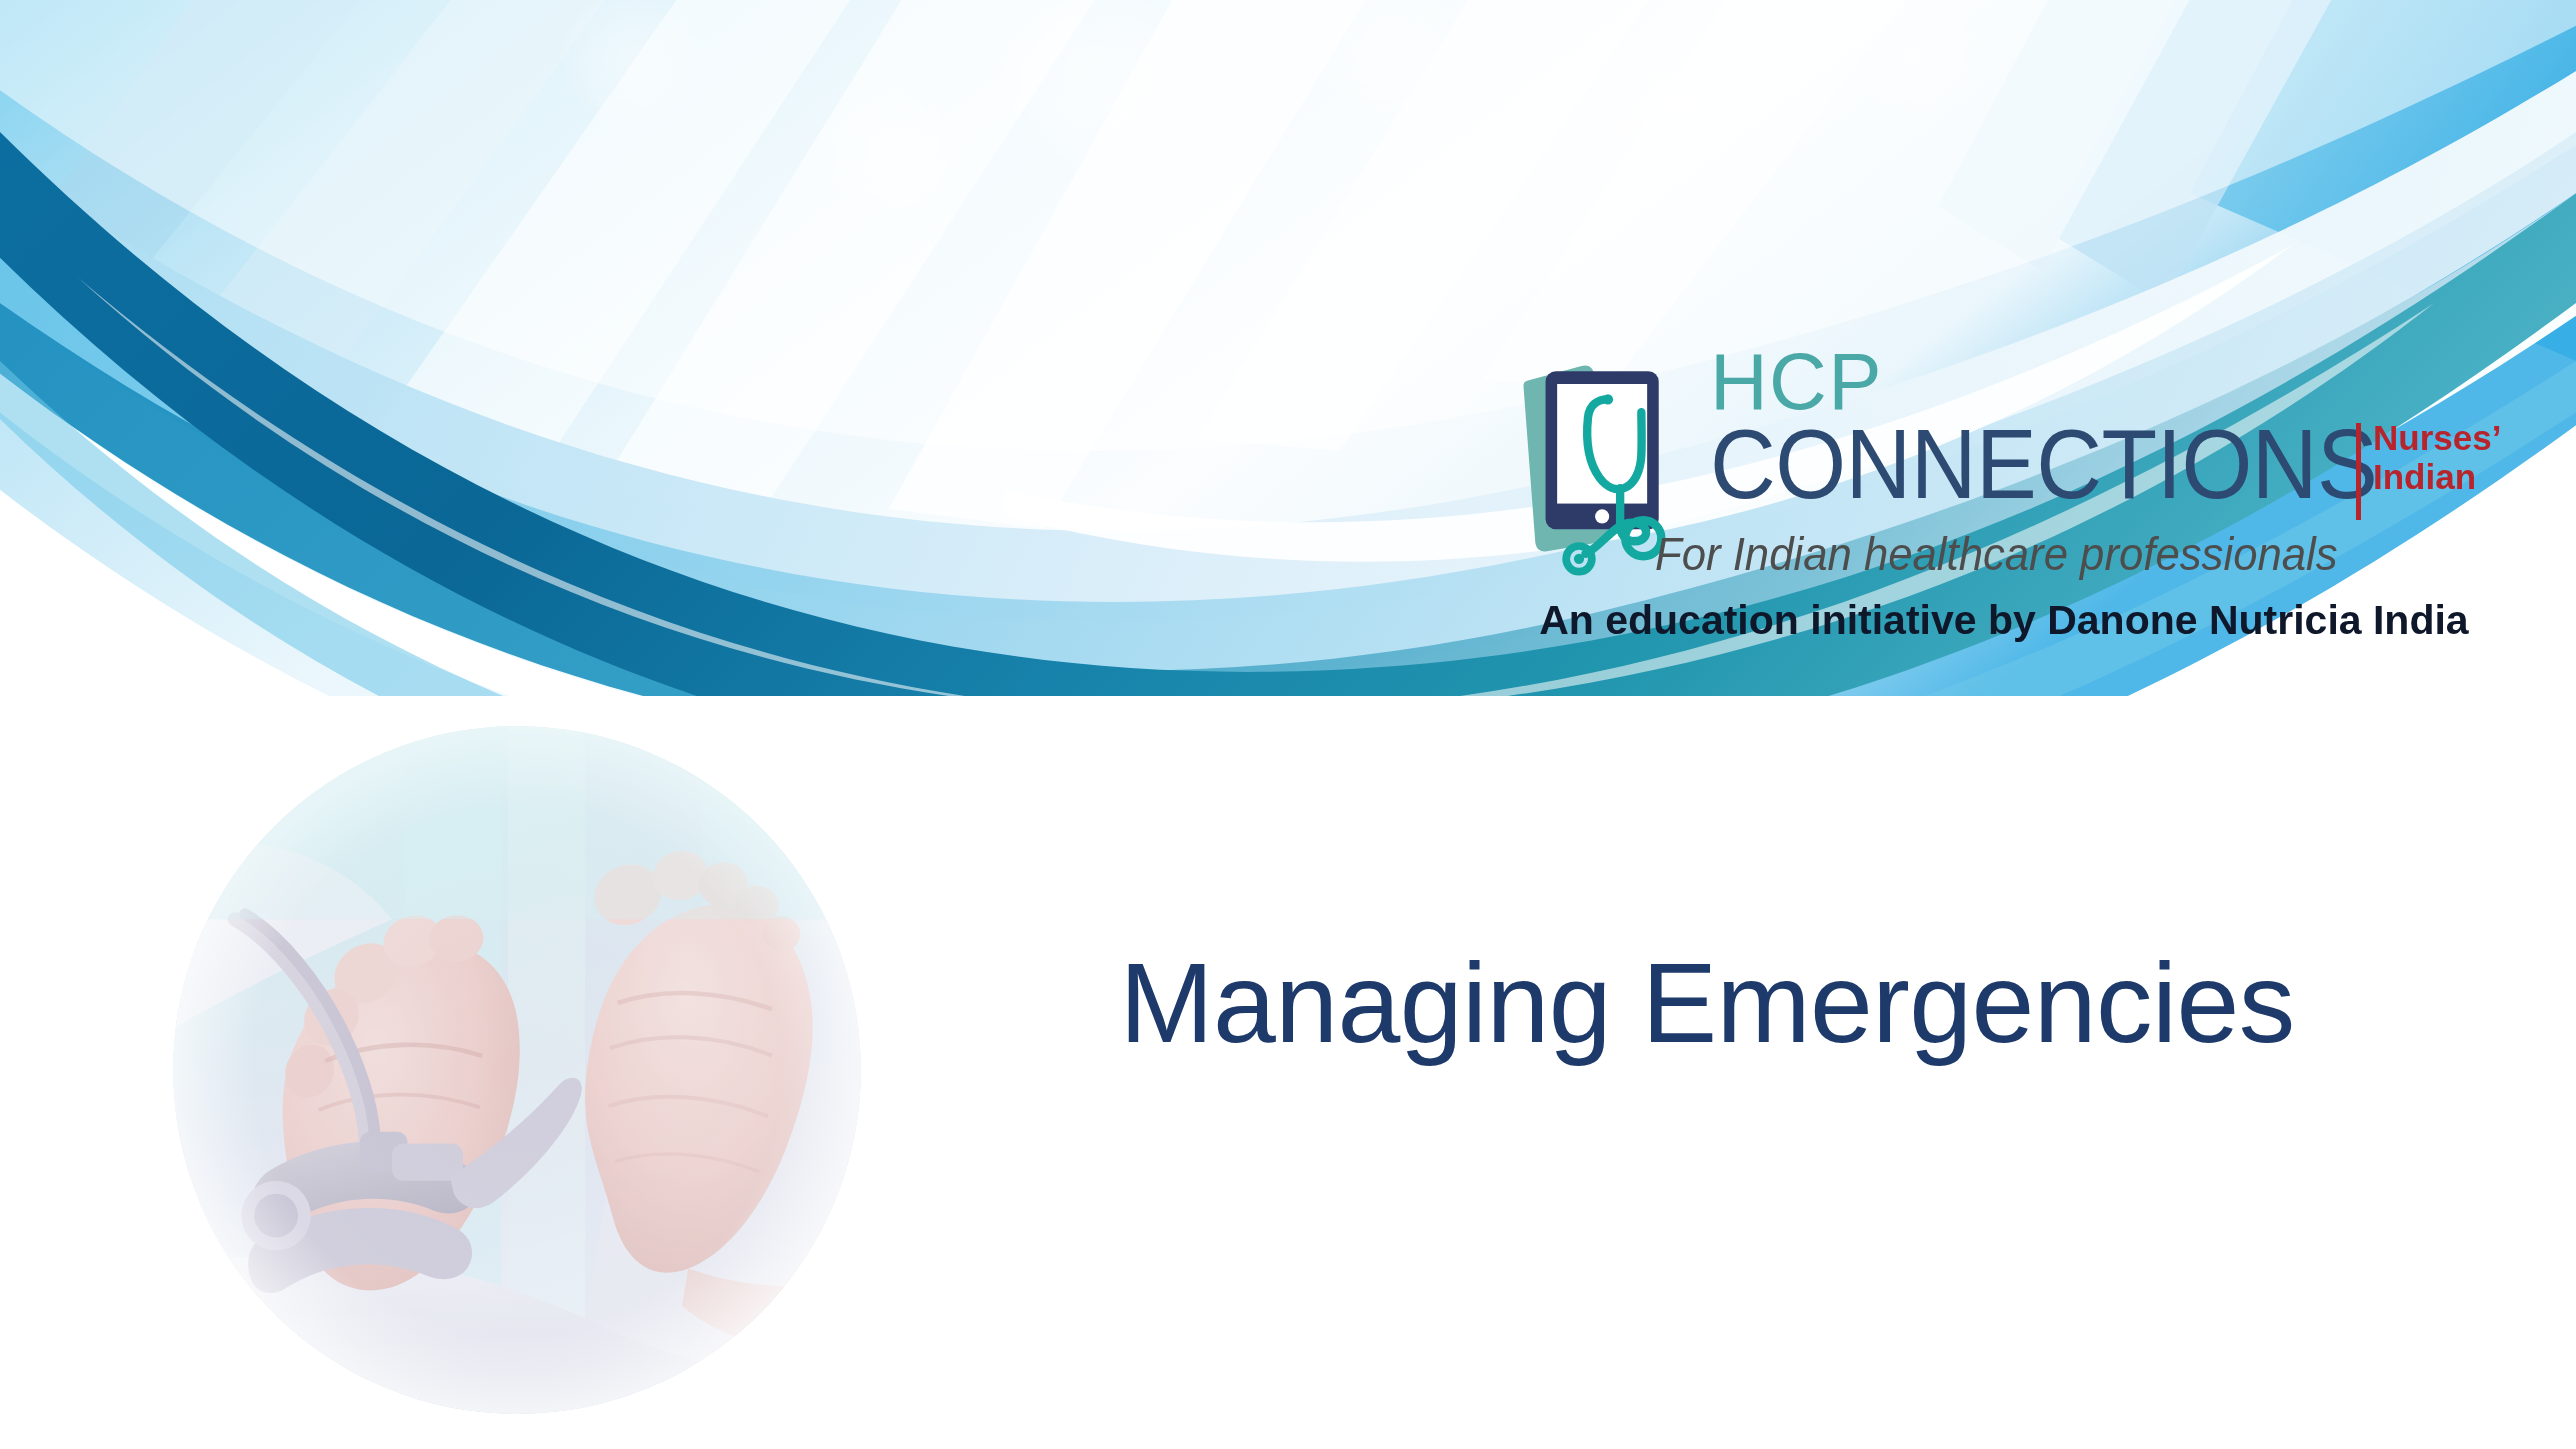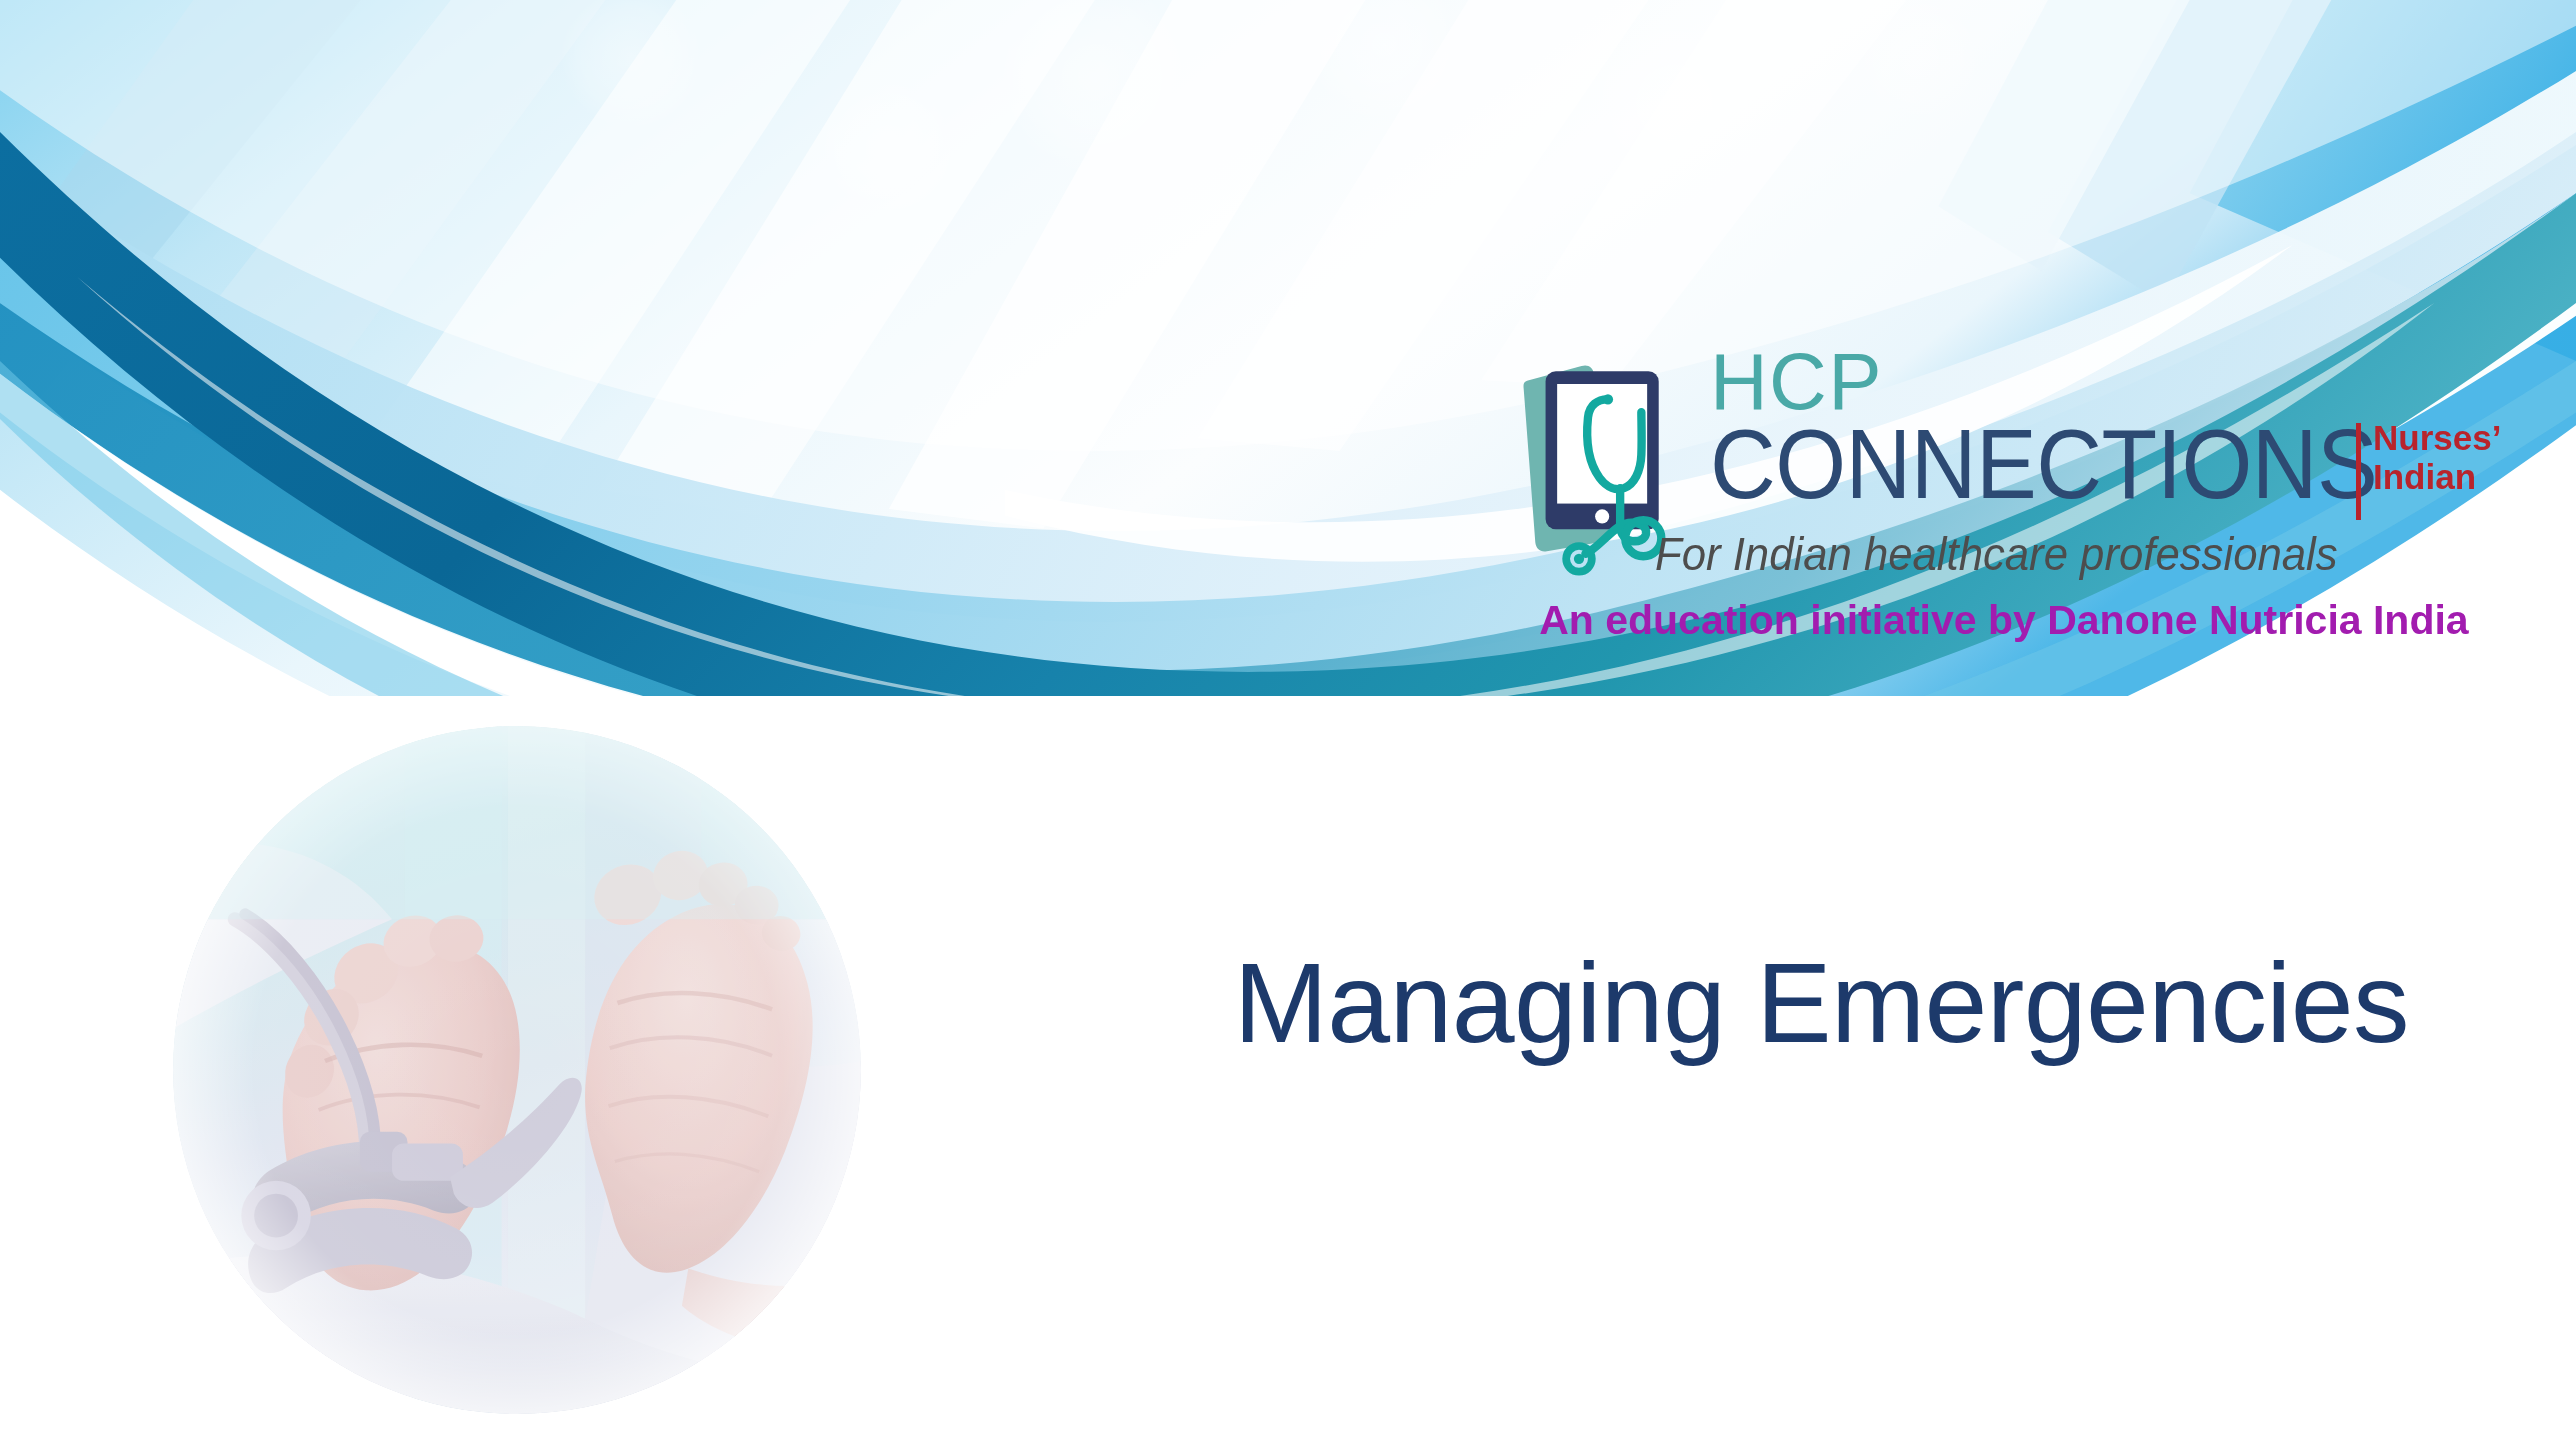--- a/index.html
+++ b/index.html
@@ -65,37 +65,37 @@
     color:#4d4d4d;
     font-style:italic;font-weight:400;
     white-space:nowrap;
     transform:scaleX(0.95);
     transform-origin:left top;
   }
   .wm-initiative{
     position:absolute;left:-2.6px;top:249px;
     width:979px;text-align:center;
     font-size:41px;line-height:1;
-    color:#a21caf;font-weight:bold;
+    color:#0f172a;font-weight:bold;
     white-space:nowrap;
   }
 
   
   #baby-photo{
     position:absolute;left:173px;top:726px;
     width:688px;height:688px;
     border-radius:50%;
     overflow:hidden;
   }
   #baby-photo svg{display:block;width:688px;height:688px;}
 
   
   #title-block{
     position:absolute;left:1005px;top:940px;width:1404px;
-    text-align:right;
+    text-align:center;
     color:#1d3a6b;
     font-size:113px;
     line-height:1.13;
     font-weight:400;
     letter-spacing:-0.6px;
   }
   #title-block .tline{display:block;}
 
   
   #footer-note{

